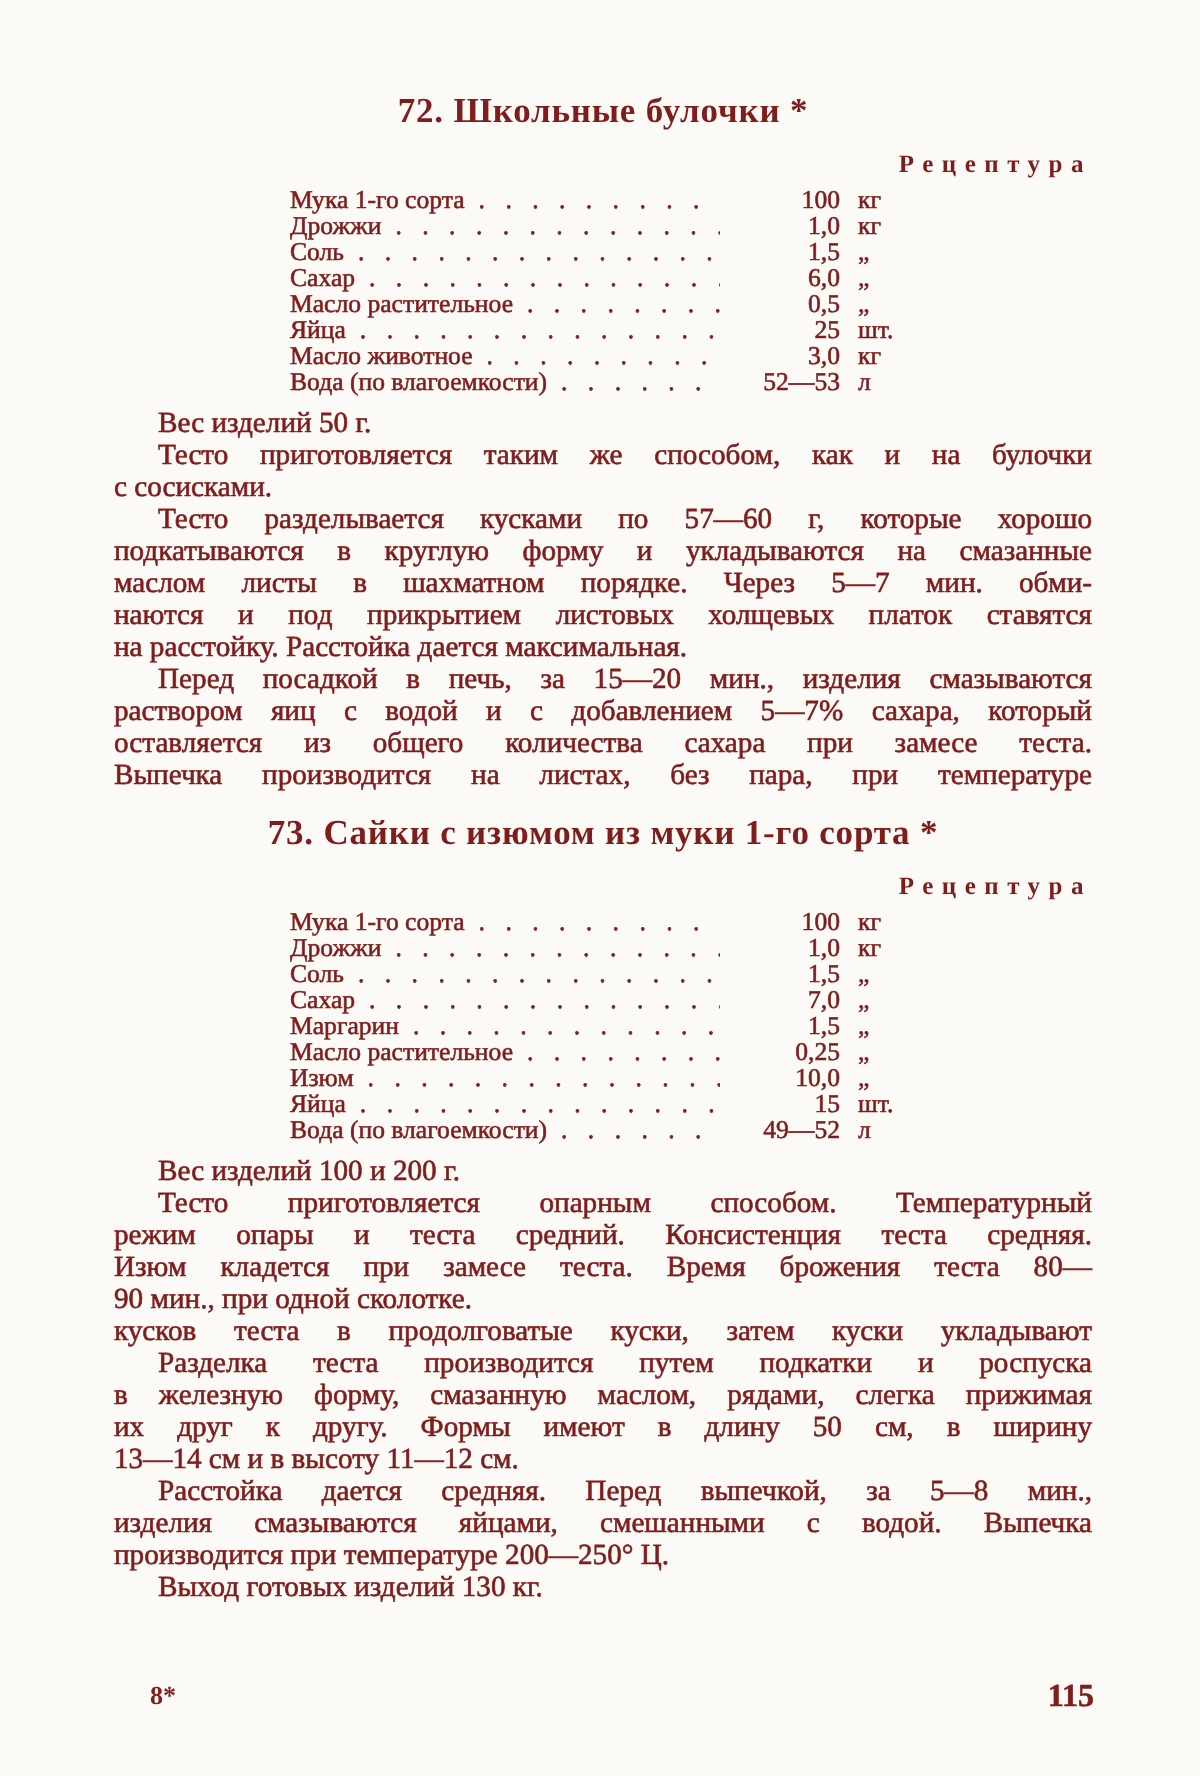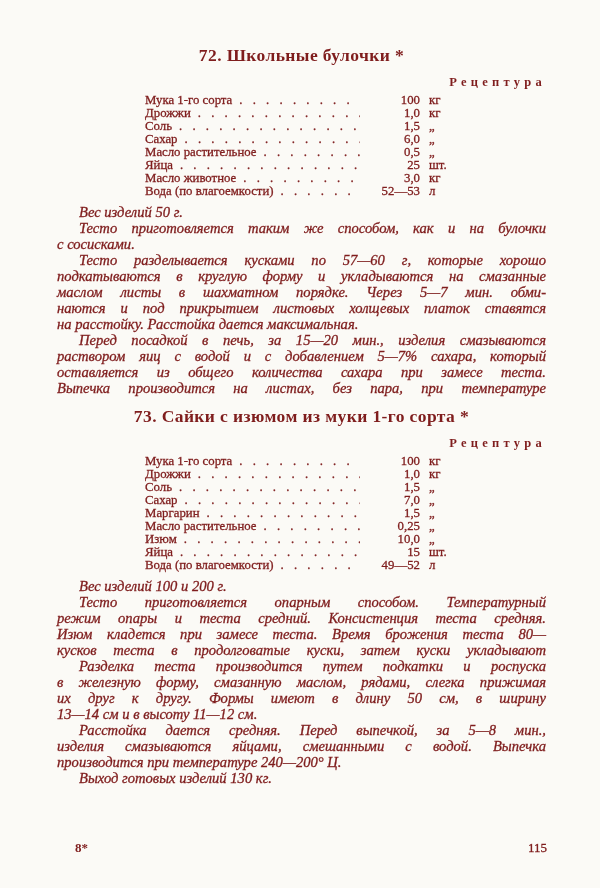--- a/index.html
+++ b/index.html
@@ -31,34 +31,34 @@
     -webkit-text-stroke:.3px;
   }
   .row{display:flex;align-items:flex-end;}
   .name{white-space:nowrap;}
   .dots{flex:1;overflow:hidden;white-space:nowrap;margin:0 4px 0 7px;letter-spacing:3.5px;}
   .dots::after{content:". . . . . . . . . . . . . . . . . . . . . . . . . .";}
   .val{width:56px;text-align:right;white-space:nowrap;}
   .unit{width:34px;margin-left:9px;white-space:nowrap;}
   .rbody{
     margin-top:6px;
-    font-size:14.6px;line-height:16px;font-style:italic;
+    font-size:14.6px;line-height:16px;
     -webkit-text-stroke:.32px;
   }
   .para{margin:0;}
   .line{text-align:justify;text-align-last:justify;}
   .line.first{text-indent:22px;}
   .line.last{text-align-last:left;}
   .footer-mark{
     position:absolute;left:75px;top:840px;
     font-size:13px;font-weight:700;
   }
   .footer-page{
     position:absolute;right:53px;top:840px;
-    font-size:13px;font-weight:400;-webkit-text-stroke:.3px;
+    font-size:16px;font-weight:700;-webkit-text-stroke:.3px;
   }
 </style>
 </head>
 <body>
 
 <div class="page">
   <div class="col" id="recipes">
       <section class="recipe">
         <h2 class="title">72. Школьные булочки *</h2>
         <div class="sublabel">Рецептура</div>
@@ -195,32 +195,33 @@
           </div>
         </div>
         <div class="rbody">
           <div class="para">
             <div class="line first last">Вес изделий 100 и 200 г.</div>
           </div>
           <div class="para">
             <div class="line first">Тесто приготовляется опарным способом. Температурный</div>
             <div class="line">режим опары и теста средний. Консистенция теста средняя.</div>
             <div class="line">Изюм кладется при замесе теста. Время брожения теста 80—</div>
+            <div class="line last">90 мин., при одной сколотке.</div>
           </div>
           <div class="para">
             <div class="line">кусков теста в продолговатые куски, затем куски укладывают</div>
             <div class="line first">Разделка теста производится путем подкатки и роспуска</div>
             <div class="line">в железную форму, смазанную маслом, рядами, слегка прижимая</div>
             <div class="line">их друг к другу. Формы имеют в длину 50 см, в ширину</div>
             <div class="line last">13—14 см и в высоту 11—12 см.</div>
           </div>
           <div class="para">
             <div class="line first">Расстойка дается средняя. Перед выпечкой, за 5—8 мин.,</div>
             <div class="line">изделия смазываются яйцами, смешанными с водой. Выпечка</div>
-            <div class="line last">производится при температуре 240—200° Ц.</div>
+            <div class="line last">производится при температуре 200—250° Ц.</div>
           </div>
           <div class="para">
             <div class="line first last">Выход готовых изделий 130 кг.</div>
           </div>
         </div>
       </section>
     </div>
   <span class="footer-mark">8*</span>
   <span class="footer-page">115</span>
 </div>

